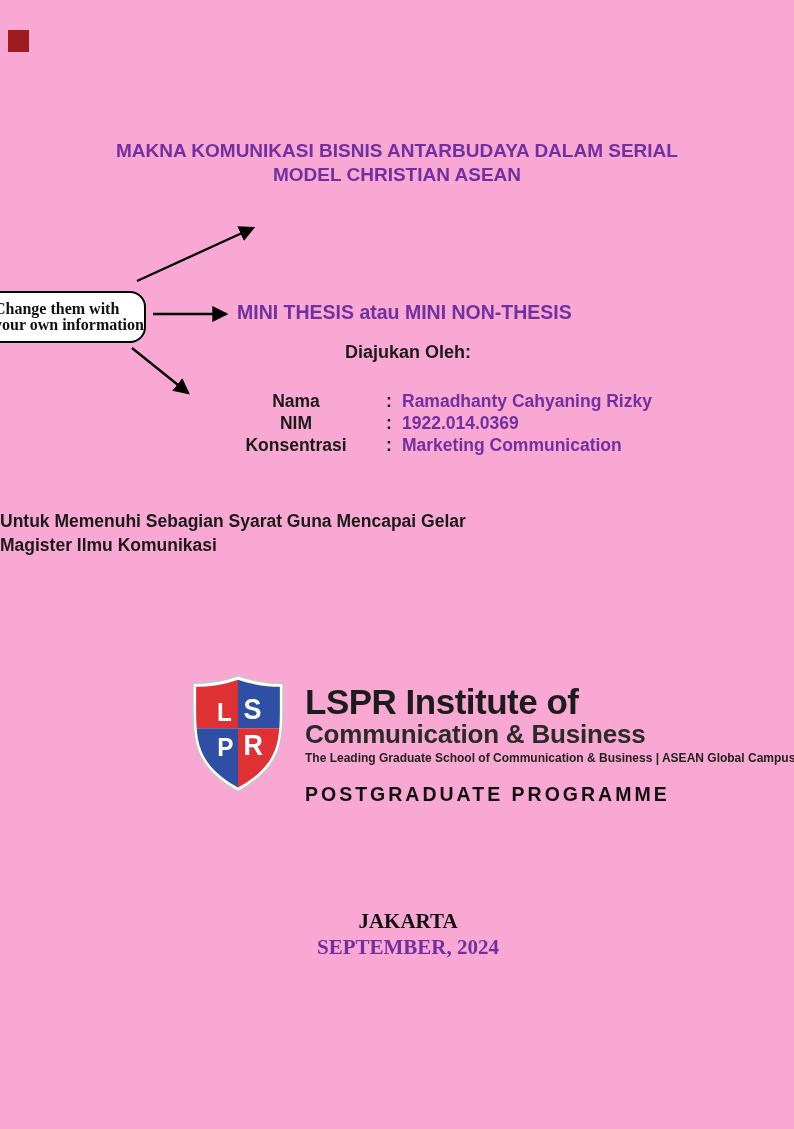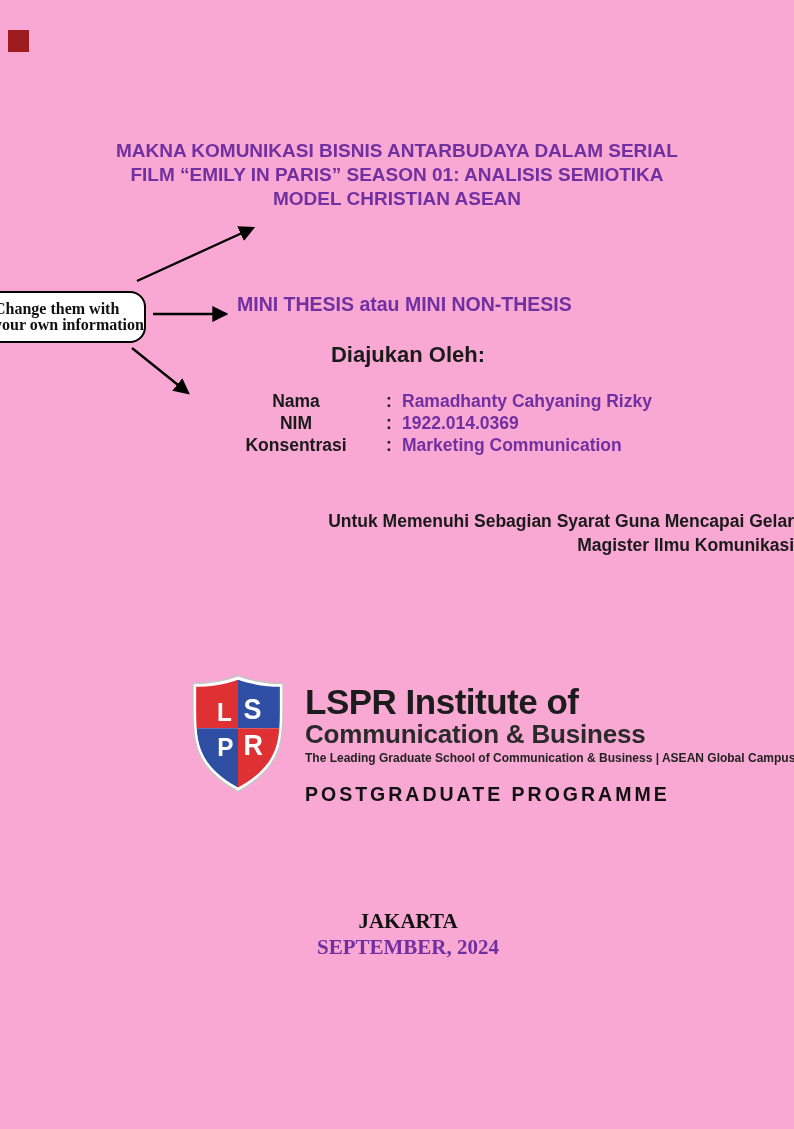--- a/index.html
+++ b/index.html
@@ -34,41 +34,41 @@
     border:2px solid #000;border-radius:16px;
     box-sizing:border-box;
     background:#fff;
     padding:8px 4px 4px 22px;
     font-family:"Liberation Serif", serif;
     font-weight:bold;font-size:16px;line-height:16px;
     color:#111;
     white-space:nowrap;
   }
   .thesis-type{
-    position:absolute;left:237px;top:293px;
+    position:absolute;left:237px;top:301px;
     color:#7030a0;font-weight:bold;font-size:19.5px;line-height:22px;
     white-space:nowrap;
   }
   .submitted{
     position:absolute;top:342px;left:0;width:794px;
     box-sizing:border-box;padding-left:22px;
     text-align:center;
-    font-weight:bold;font-size:22px;color:#1a1a1a;
+    font-weight:bold;font-size:18px;color:#1a1a1a;
   }
   .fields{
     position:absolute;left:207px;top:390px;
     font-weight:bold;font-size:17.5px;line-height:22px;color:#1a1a1a;
   }
   .frow{display:flex;text-align:center;}
   .flabel{width:178px;}
   .fsep{width:8px;margin-right:9px;}
   .fvalue{color:#7030a0;white-space:nowrap;}
   .purpose{
     position:absolute;top:509px;left:0;width:794px;
-    text-align:right;
+    text-align:left;
     font-weight:bold;font-size:17.5px;line-height:24px;color:#1a1a1a;
   }
   
   .logo{
     position:absolute;left:184px;top:671px;
     display:flex;gap:13px;align-items:flex-start;
   }
   .shield{display:block;}
   .shield text{
     font-family:"Liberation Sans", sans-serif;
@@ -102,21 +102,20 @@
 </style>
 </head>
 <body>
 
 <div class="page">
 
   <div class="corner-marker"></div>
 
   <div class="title">
     <div>MAKNA KOMUNIKASI BISNIS ANTARBUDAYA DALAM SERIAL</div>
-    <div>FILM “EMILY IN PARIS” SEASON 01: ANALISIS SEMIOTIKA</div>
     <div>MODEL CHRISTIAN ASEAN</div>
   </div>
 
   <svg class="arrows" width="794" height="1129" viewBox="0 0 794 1129">
     <defs>
       <marker id="ah" viewBox="0 0 10 10" refX="8.5" refY="5" markerWidth="7" markerHeight="7" orient="auto">
         <path d="M0,0 L10,5 L0,10 z" fill="#000"></path>
       </marker>
     </defs>
     <line x1="137" y1="281" x2="253" y2="228" marker-end="url(#ah)"></line>

